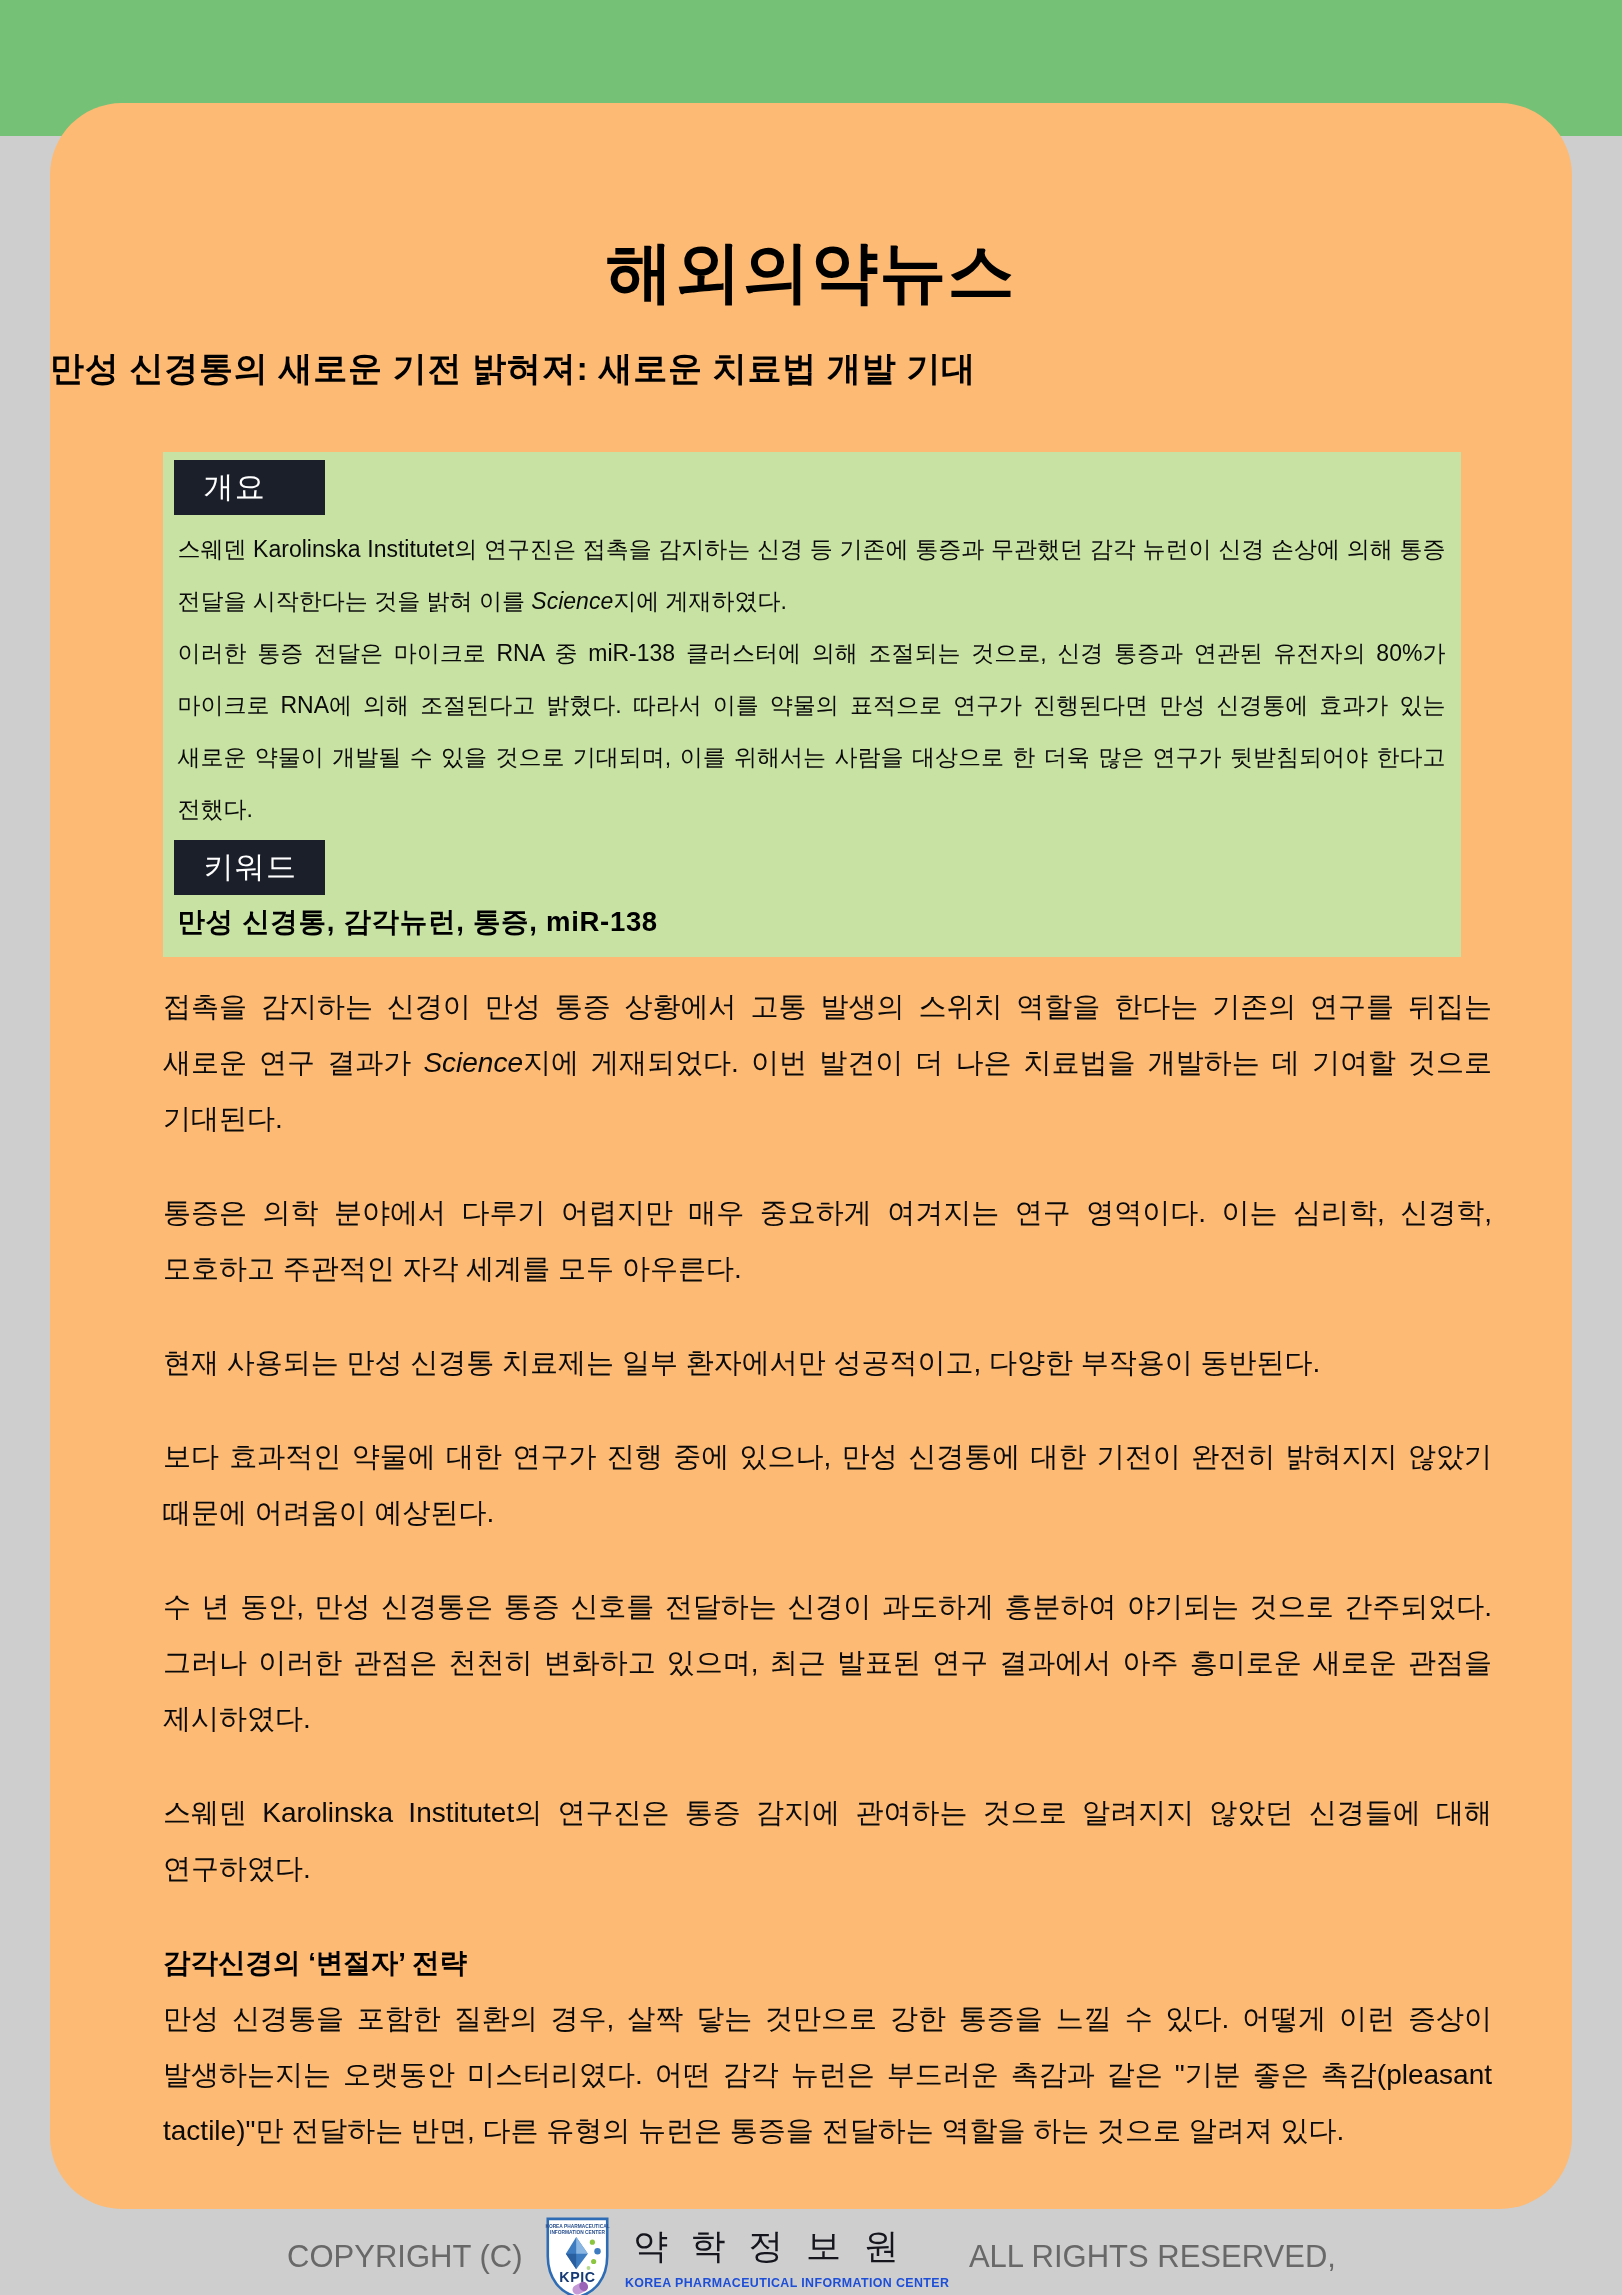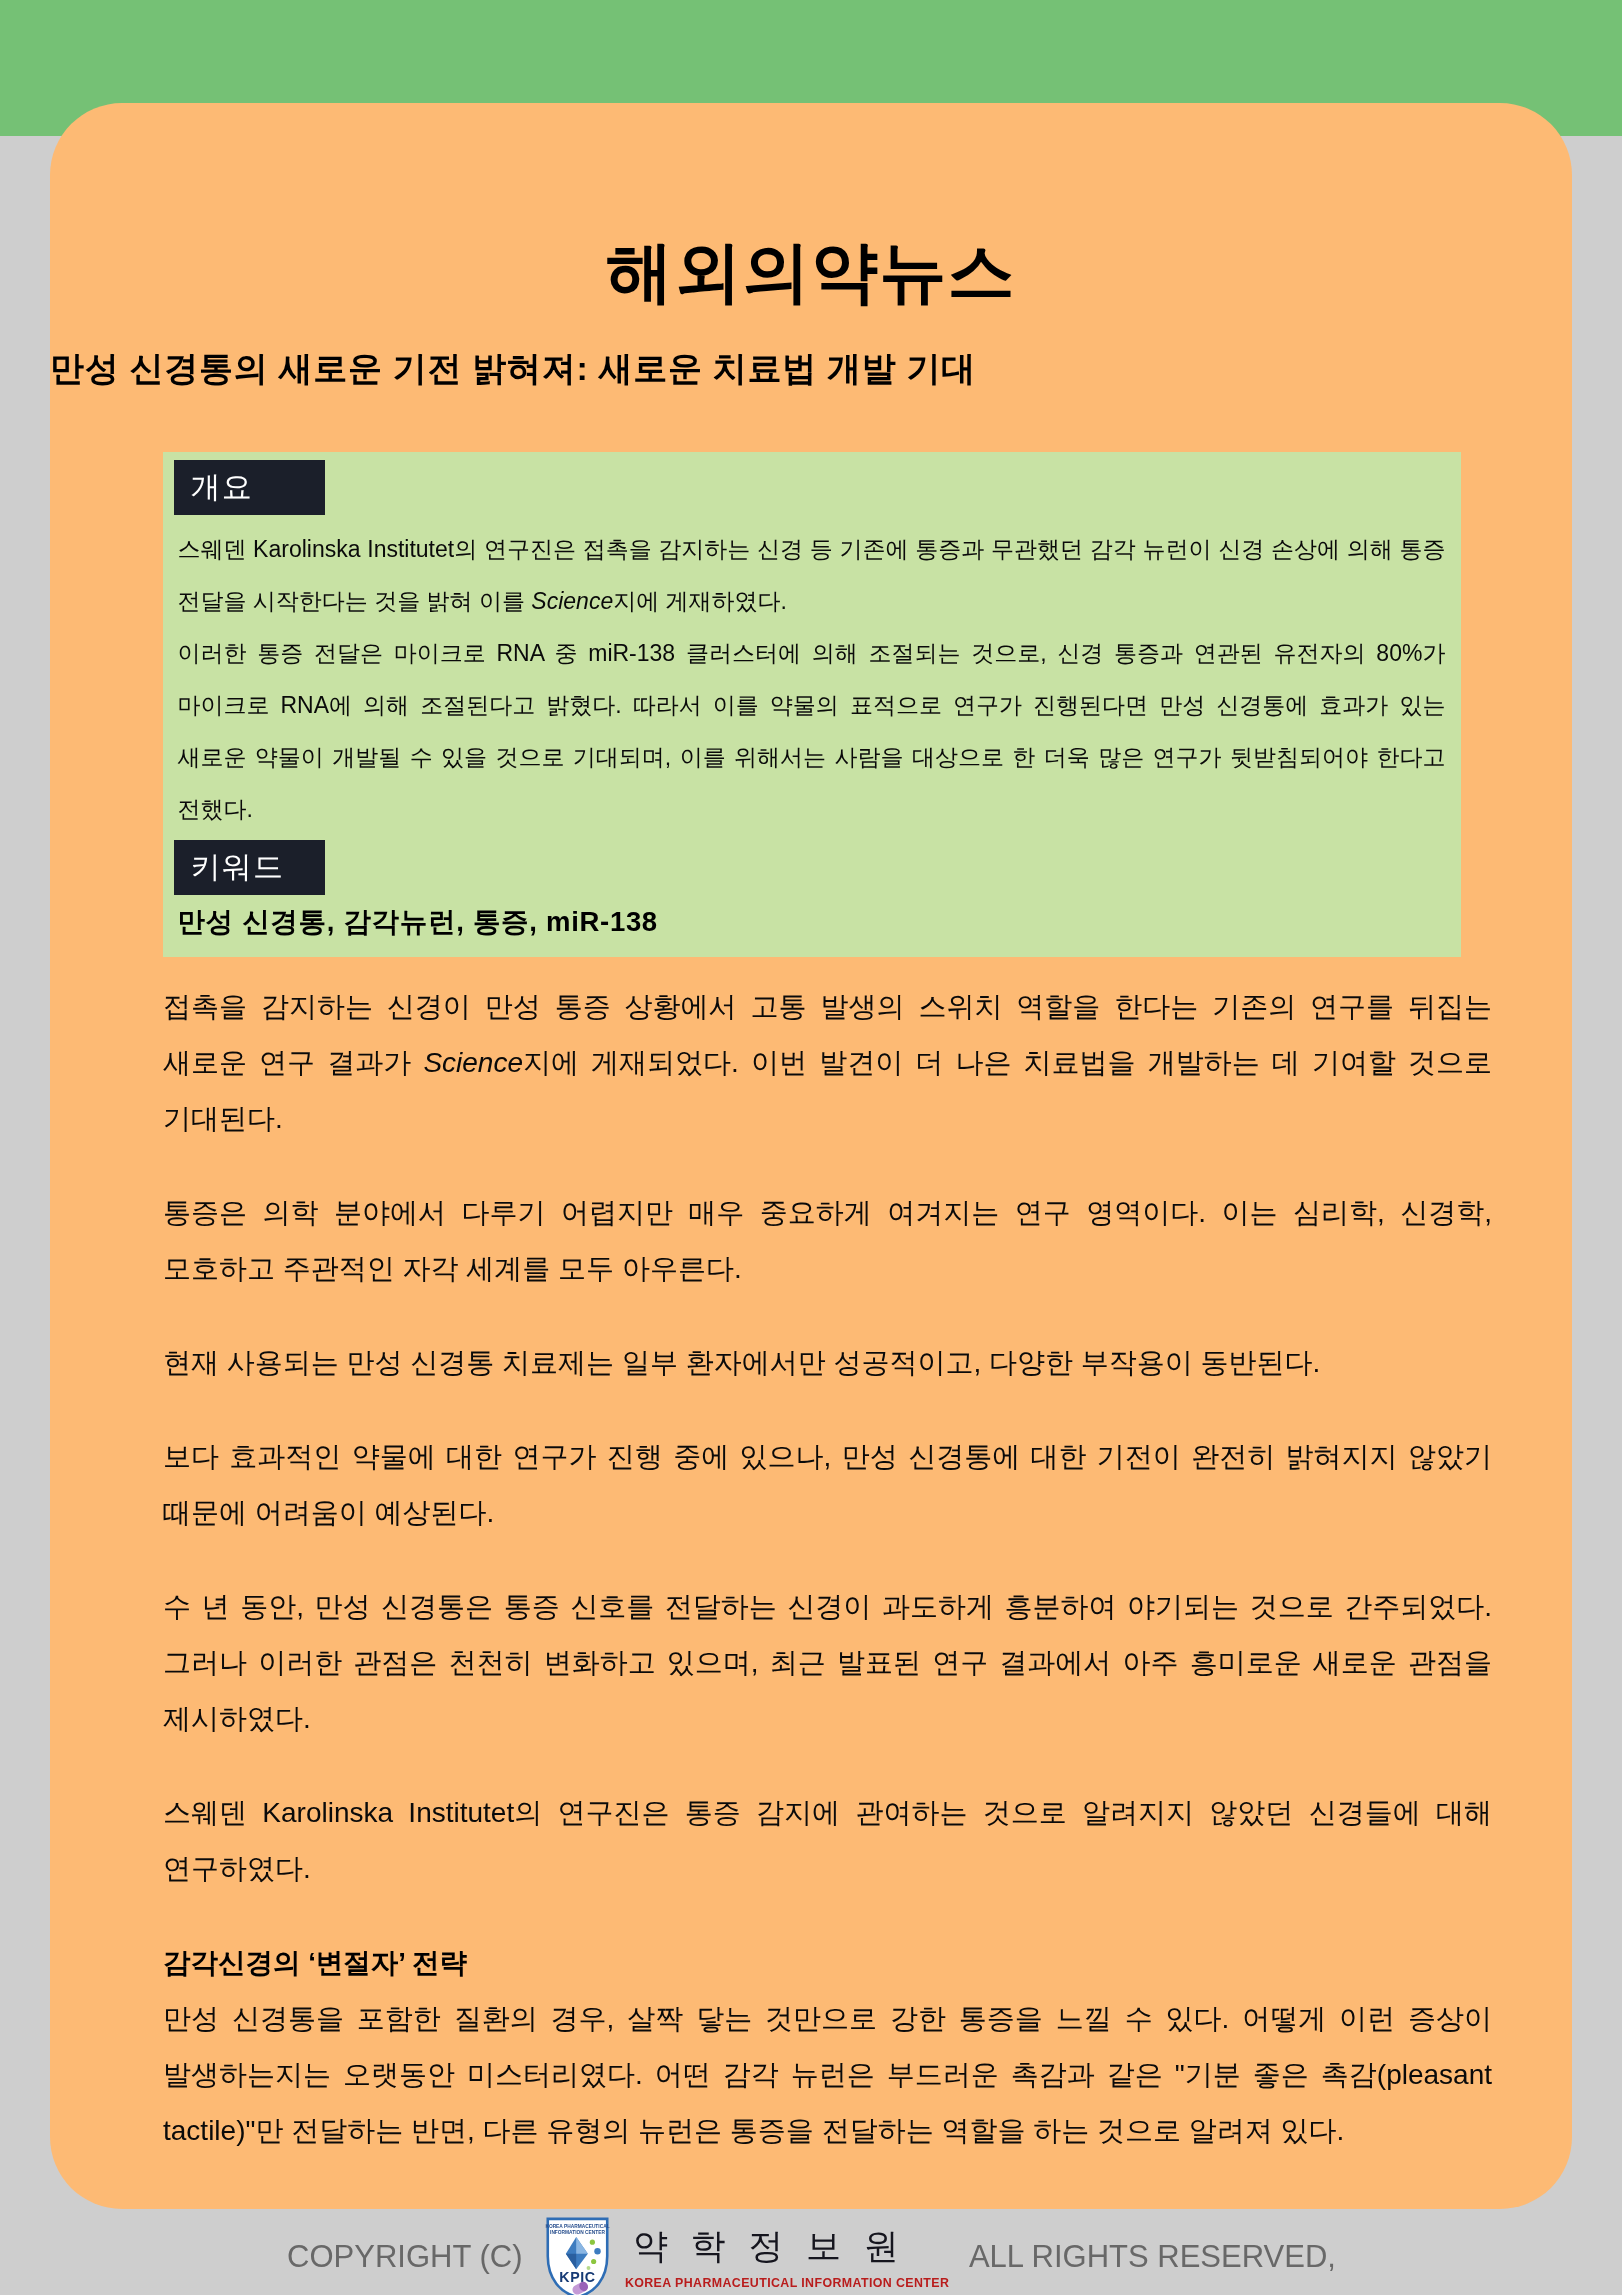--- a/index.html
+++ b/index.html
@@ -28,21 +28,21 @@
     color:#000;
   }
   .summary-box{
     position:absolute;left:113px;top:349px;width:1298px;
     background:#c8e2a4;box-sizing:border-box;
     padding:7.9px 13px 17px 10.5px;
   }
   .tag{
     width:151px;height:55px;background:#1b1f2a;color:#ffffff;
     font-size:30px;display:flex;align-items:center;box-sizing:border-box;
-    padding-left:17px;letter-spacing:1.3px;
+    padding-left:30px;letter-spacing:1.3px;
   }
   .box-par{
     margin:7.9px 2.6px 0 3.9px;font-size:23px;line-height:52px;color:#0a0a0a;
     text-align:justify;word-break:keep-all;
   }
   .box-par.cont{margin-top:0;}
   .kw-tag{margin-top:5.2px;}
   .keywords{
     margin:9.2px 2.6px 0 3.9px;font-size:27.5px;font-weight:700;color:#000;
     letter-spacing:0.7px;word-break:keep-all;
@@ -67,21 +67,21 @@
   .foot-txt{
     color:#686868;font-size:31px;letter-spacing:0px;white-space:nowrap;
   }
   .logo-wrap{display:flex;align-items:center;gap:11.8px;}
   .logo-svg{display:block;}
   .logo-names{display:flex;flex-direction:column;align-items:flex-start;}
   .logo-kr{
     font-size:35px;color:#15151e;letter-spacing:6.5px;font-weight:500;white-space:nowrap;margin-left:8px;
   }
   .logo-en{
-    margin-top:5.2px;font-size:12.4px;font-weight:700;color:#b91c1c;
+    margin-top:5.2px;font-size:12.4px;font-weight:700;color:#1d4ed8;
     letter-spacing:0.4px;white-space:nowrap;
   }
 </style>
 </head>
 <body>
 
 <div class="green-band"></div>
 
 <div class="card">
 

